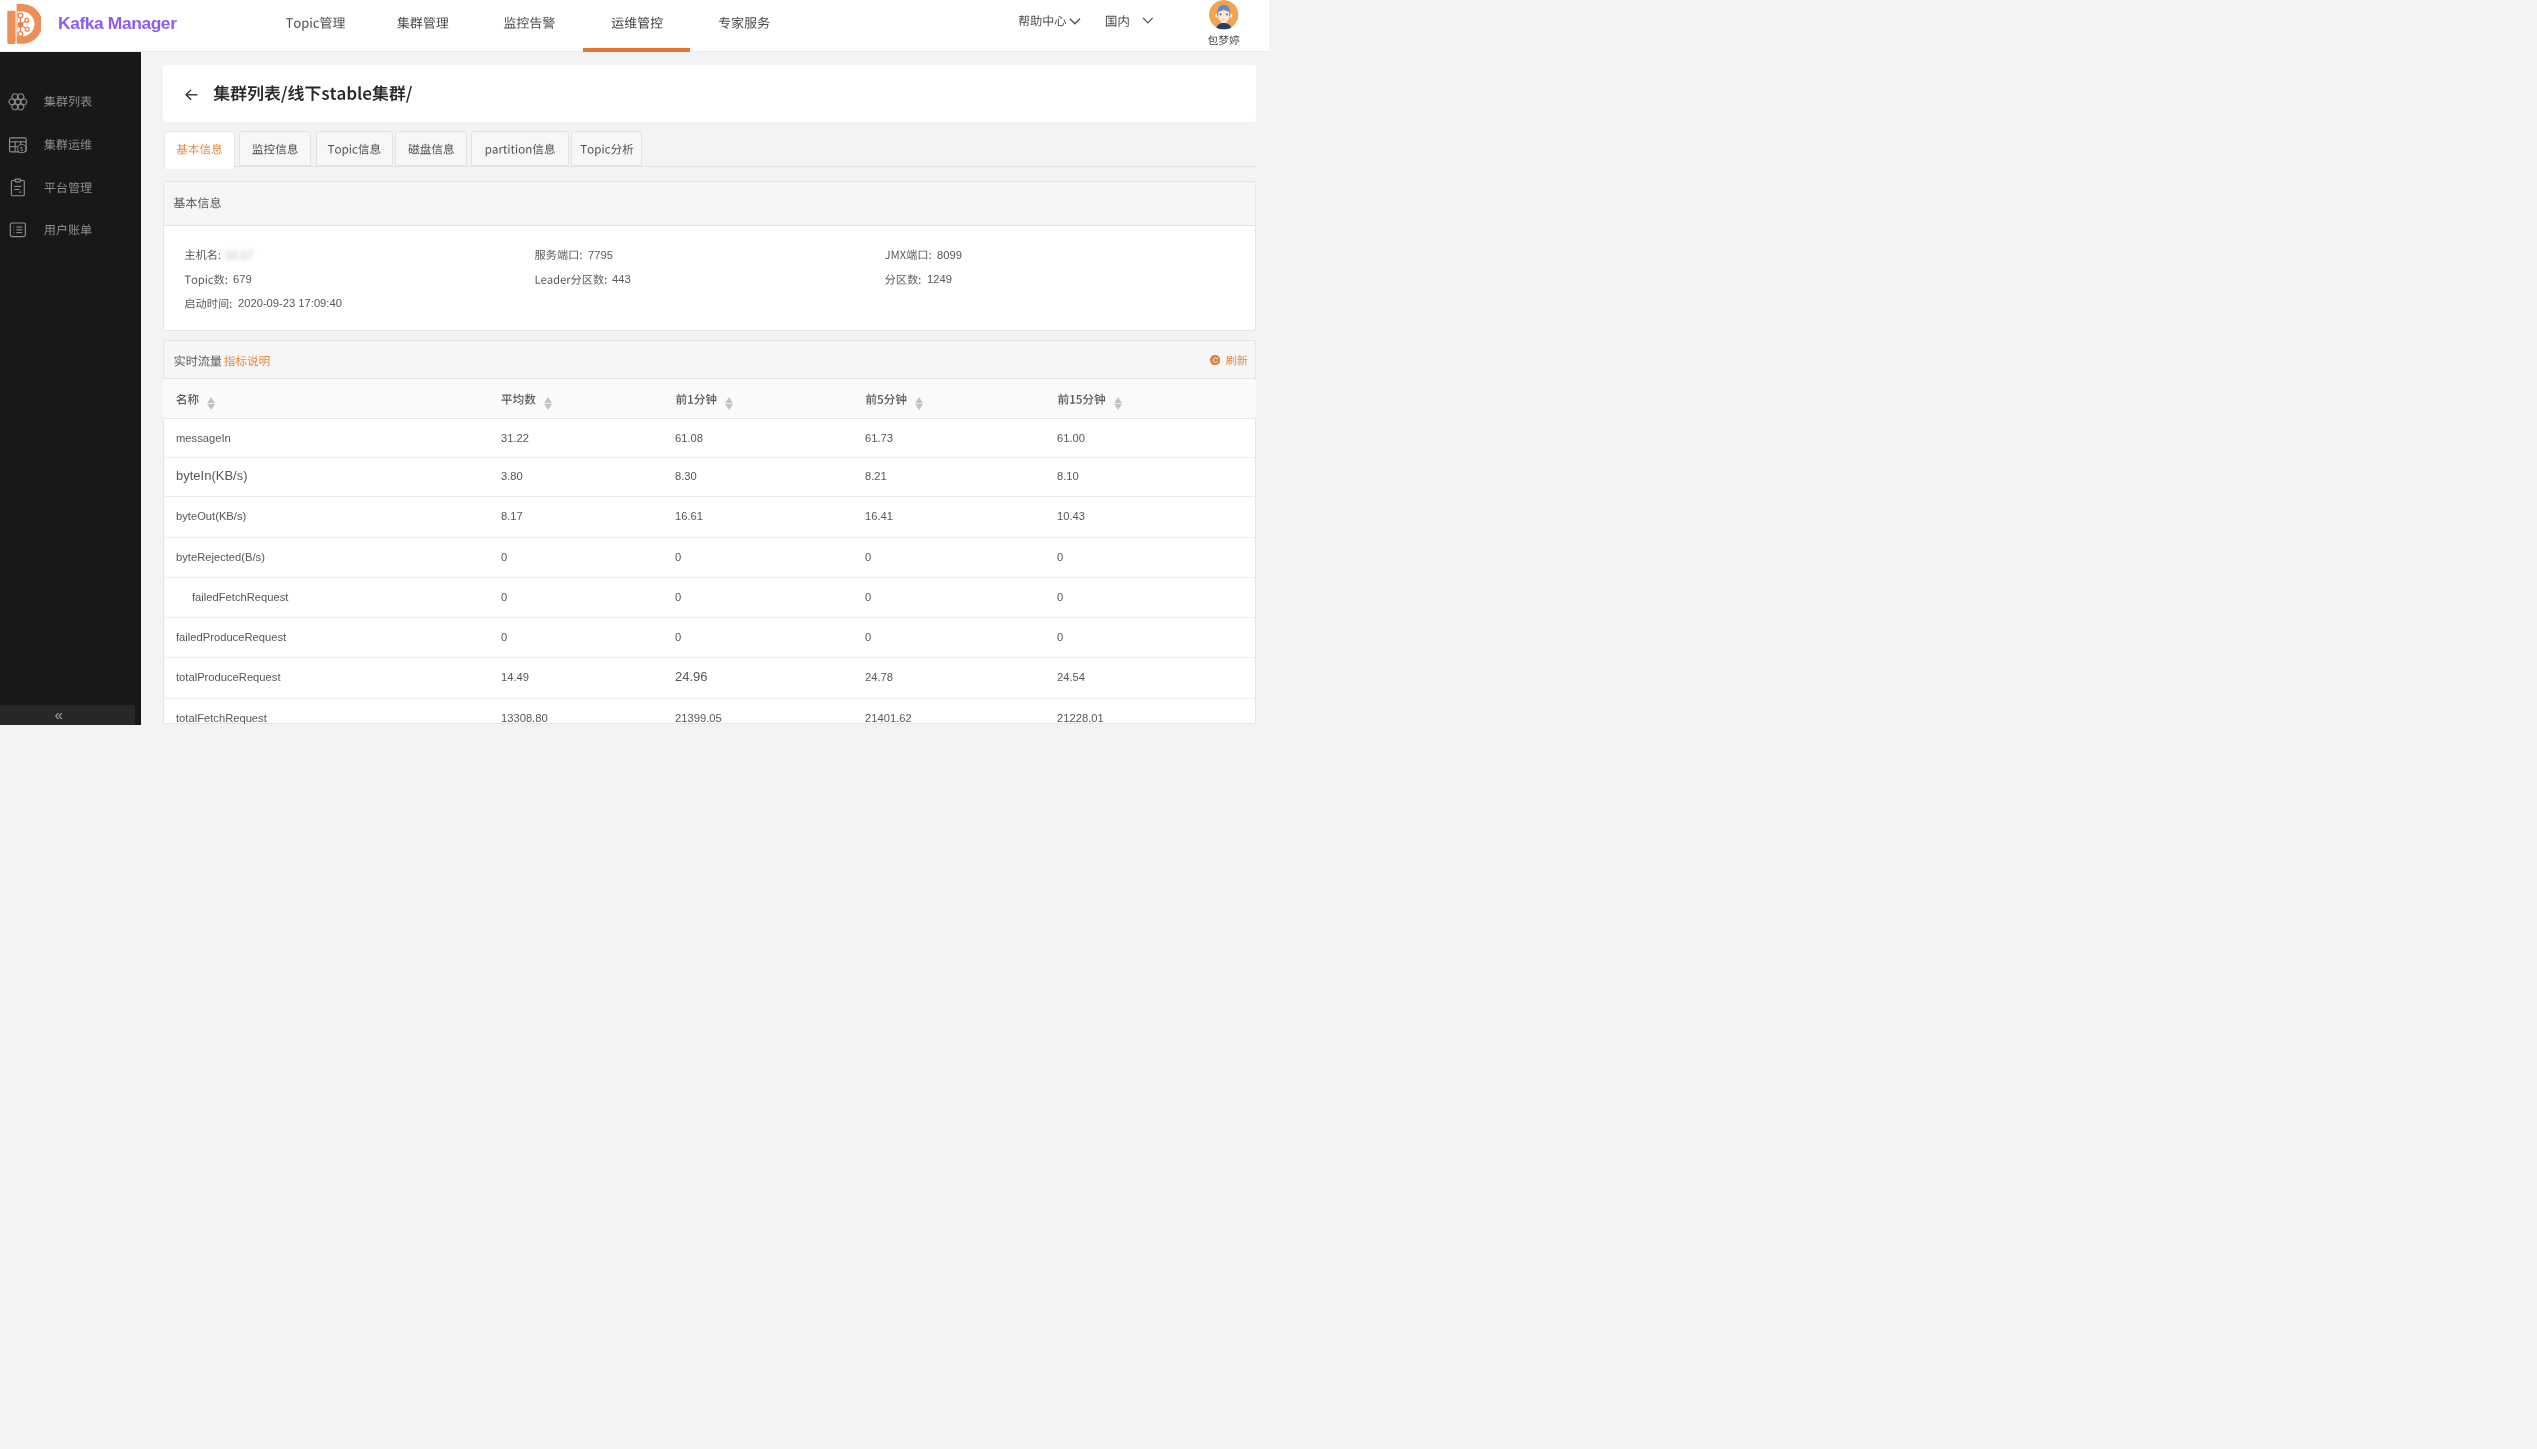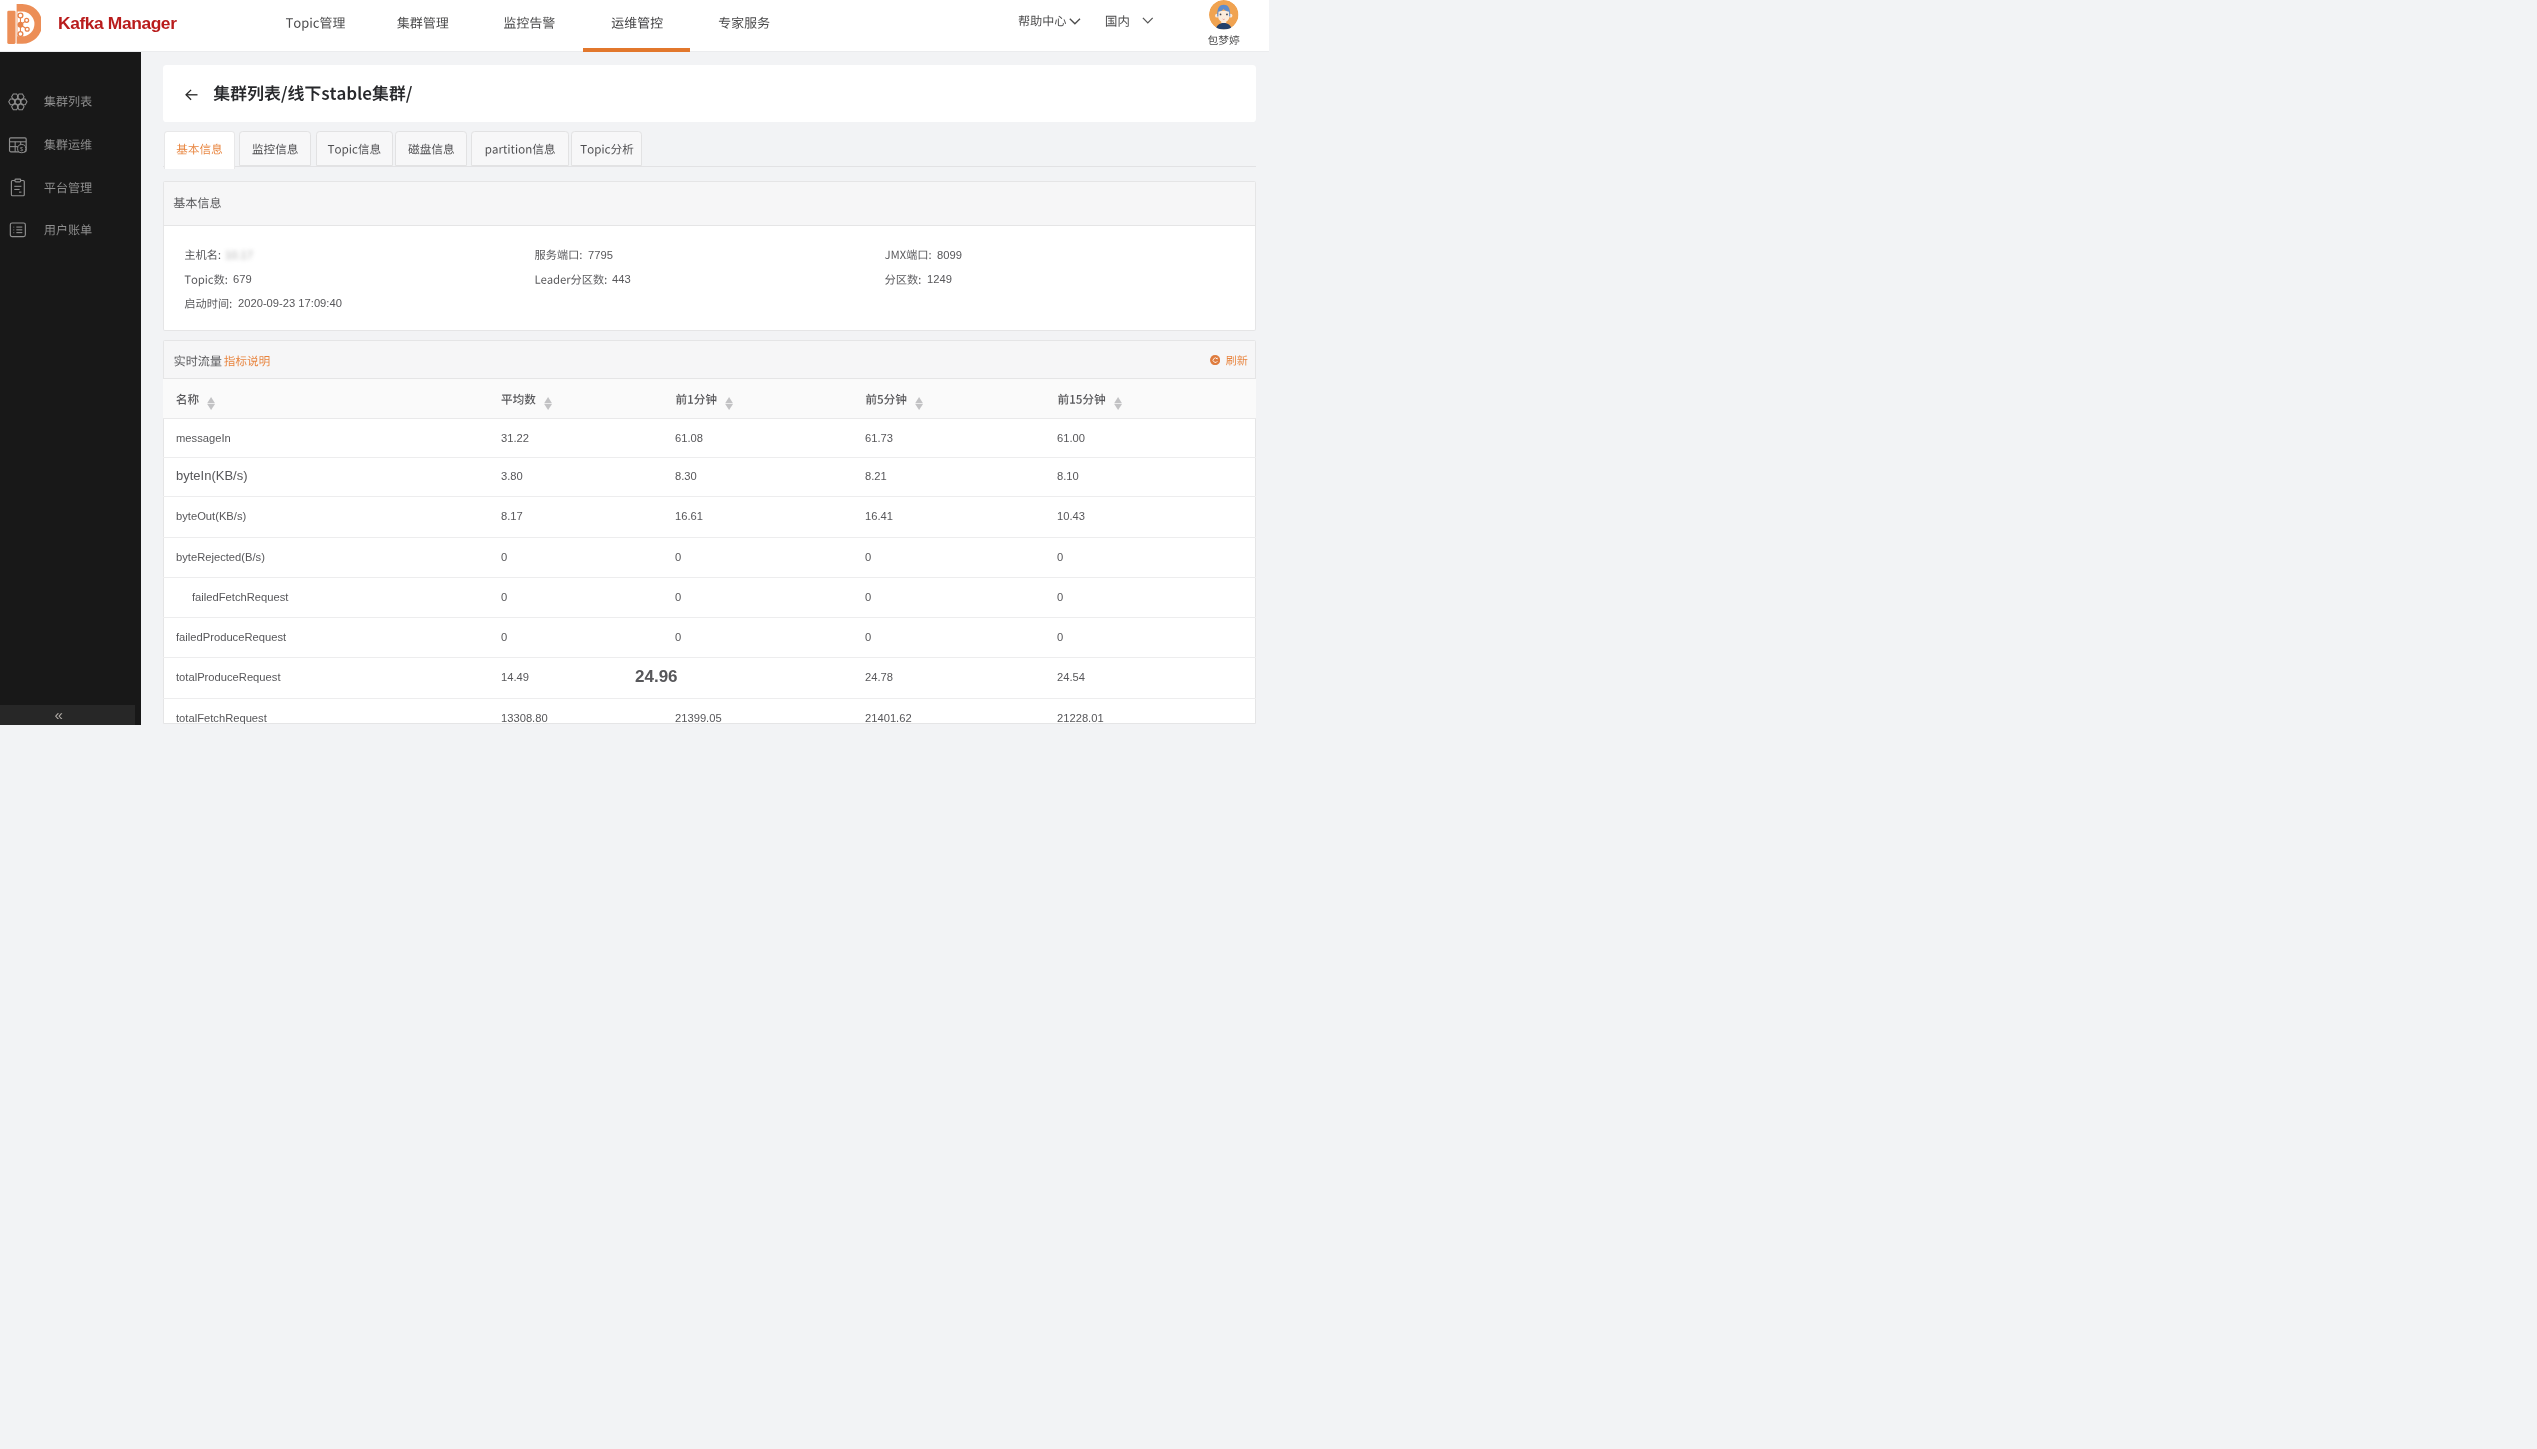--- a/index.html
+++ b/index.html
@@ -1,18 +1,18 @@
 <!DOCTYPE html>
 <html style="font-size:14.3px"><head><meta charset="utf-8"><style>
 *{margin:0;padding:0;box-sizing:border-box}
 html,body{width:1269px;height:725px;overflow:hidden;background:#f2f3f5;
  font-family:"Liberation Sans",sans-serif;-webkit-font-smoothing:antialiased}
 #hdr{position:absolute;left:0;top:0;width:1269px;height:52px;background:#fff;border-bottom:0.9px solid #ebecee;z-index:3}
 #logo{position:absolute;left:7.2px;top:3.6px;z-index:6;width:34px;height:40px}
-#brand{position:absolute;left:58px;top:13px;z-index:6;font-size:17.4px;font-weight:700;color:#b91c1c;letter-spacing:-0.4px}
+#brand{position:absolute;left:58px;top:13px;z-index:6;font-size:17.4px;font-weight:700;color:#8b5cf6;letter-spacing:-0.4px}
 #uline{position:absolute;left:583px;top:48px;z-index:6;width:107px;height:3.6px;background:#e2772c}
 #avatar{position:absolute;left:1209px;top:0.4px;z-index:6;width:29.5px;height:29.5px}
 #side{position:absolute;left:0;top:52px;width:141px;height:673px;background:#181818;z-index:2}
 .sic{position:absolute;left:8px;width:19.7px;height:19.7px}
 #strip{position:absolute;left:0;top:653px;width:135px;height:20px;background:#272727}
 #coll{position:absolute;left:48px;top:654px;width:21.5px;height:18px;color:#b2ada8;font-size:15px;text-align:center}
 #main{position:absolute;left:141px;top:52px;width:1127px;height:673px;background:#f2f3f5;z-index:1}
 .card{position:absolute;background:#fff}
 #c1{left:163px;top:65px;width:1093px;height:57px;border-radius:3.6px;z-index:1}
 #tabline{position:absolute;left:163px;top:166px;width:1093px;height:0.9px;background:#e2e2e4;z-index:1}
@@ -191,21 +191,21 @@
 <div class="lt" style="left:675px;top:589px;font-size:11.2px;color:#57575a;font-weight:400;">0</div>
 <div class="lt" style="left:865px;top:589px;font-size:11.2px;color:#57575a;font-weight:400;">0</div>
 <div class="lt" style="left:1057px;top:589px;font-size:11.2px;color:#57575a;font-weight:400;">0</div>
 <div class="lt" style="left:176px;top:629px;font-size:11.2px;color:#57575a;font-weight:400;">failedProduceRequest</div>
 <div class="lt" style="left:501px;top:629px;font-size:11.2px;color:#57575a;font-weight:400;">0</div>
 <div class="lt" style="left:675px;top:629px;font-size:11.2px;color:#57575a;font-weight:400;">0</div>
 <div class="lt" style="left:865px;top:629px;font-size:11.2px;color:#57575a;font-weight:400;">0</div>
 <div class="lt" style="left:1057px;top:629px;font-size:11.2px;color:#57575a;font-weight:400;">0</div>
 <div class="lt" style="left:176px;top:669px;font-size:11.2px;color:#57575a;font-weight:400;">totalProduceRequest</div>
 <div class="lt" style="left:501px;top:669px;font-size:11.2px;color:#57575a;font-weight:400;">14.49</div>
-<div class="lt" style="left:635px;top:669px;font-size:17px;color:#57575a;font-weight:700;">24.96</div>
+<div class="lt" style="left:675px;top:669px;font-size:13px;color:#57575a;font-weight:400;">24.96</div>
 <div class="lt" style="left:865px;top:669px;font-size:11.2px;color:#57575a;font-weight:400;">24.78</div>
 <div class="lt" style="left:1057px;top:669px;font-size:11.2px;color:#57575a;font-weight:400;">24.54</div>
 <div class="lt" style="left:176px;top:710px;font-size:11.2px;color:#57575a;font-weight:400;">totalFetchRequest</div>
 <div class="lt" style="left:501px;top:710px;font-size:11.2px;color:#57575a;font-weight:400;">13308.80</div>
 <div class="lt" style="left:675px;top:710px;font-size:11.2px;color:#57575a;font-weight:400;">21399.05</div>
 <div class="lt" style="left:865px;top:710px;font-size:11.2px;color:#57575a;font-weight:400;">21401.62</div>
 <div class="lt" style="left:1057px;top:710px;font-size:11.2px;color:#57575a;font-weight:400;">21228.01</div>
 <svg id="cjk" width="1269" height="725" viewBox="0 0 1418 810">
     <defs>
       <path id="g0" d="M253 0V655H31V733H568V655H346V0Z"></path>

